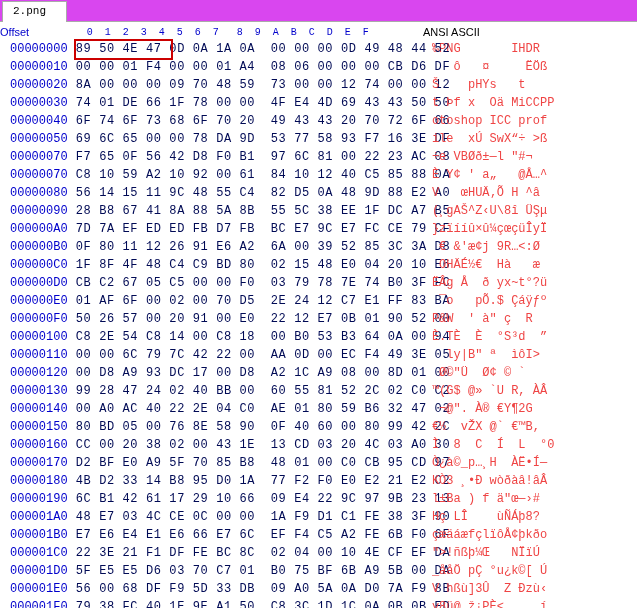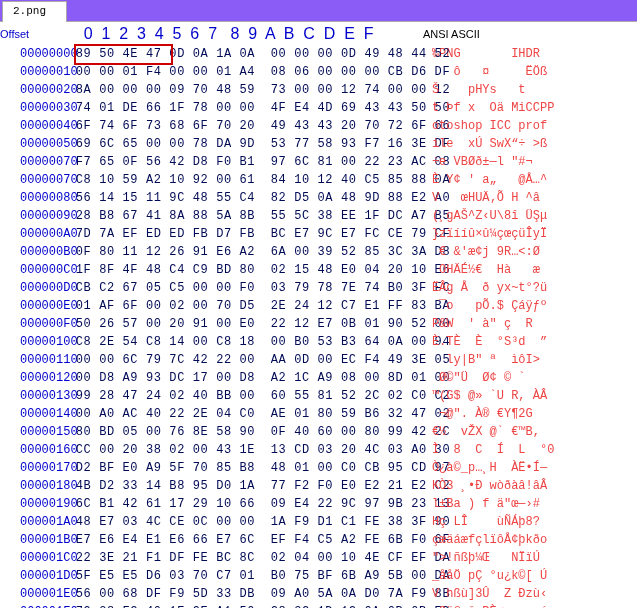--- a/index.html
+++ b/index.html
@@ -1,34 +1,34 @@
 <!DOCTYPE html>
 <html><head>
 <meta charset="utf-8">
 <style>
   *{box-sizing:border-box}
   body{margin:0;font-family:Consolas,"Courier New",monospace;font-size:11px;background:#fff;color:#000;width:637px}
-  .tabbar{display:flex;height:22px;border-bottom:1px solid #aaa;background:#8b5cf6}
+  .tabbar{display:flex;height:22px;border-bottom:1px solid #aaa;background:#d946ef}
   .tab{padding:3px 20px 2px 10px;background:#fff;border:1px solid #aaa;border-bottom:none;position:relative;top:1px;height:21px;margin-left:2px}
   table{border-collapse:collapse;width:100%;table-layout:fixed}
   th,td{padding:1px 1px;white-space:pre}
   .hdr th{font-weight:normal;font-family:Verdana,Arial,sans-serif;font-size:11px;text-align:left;padding-bottom:2px;padding-top:3px}
   .hdr .off{color:#0000cc;padding-left:0}
   .hdr .hex{color:#0000cc}
   .hdr .ansihdr{color:#000;}
   .col-off{width:72px}
   .col-hex{width:340px}
   .col-asc{width:210px}
   .row td{font-family:Consolas,"Courier New",monospace;font-size:12px;line-height:16px;vertical-align:top}
-  .offcell{color:#0000cc;padding-left:20px}
+  .offcell{color:#0000cc;padding-left:10px}
   .hexcell{color:#000a55;padding-left:2px;letter-spacing:0.6px}
   .highlight{position:relative}
   .highlight::before{content:"";position:absolute;left:0;top:-1px;width:95px;height:17px;border:2px solid #cc0000; pointer-events:none}
   .ansicell{color:#ef4444;padding-left:10px;overflow:hidden;text-overflow:clip}
-  .pale{color:#ccc; white-space:pre;font-family:Liberation Sans, sans-serif;font-size:16px}
+  .pale{color:#ccc; white-space:pre;font-family:Liberation Mono, monospace;font-size:10px}
 </style>
 </head>
 <body>
 
 <div class="tabbar">
   <div class="tab">2.png</div>
 </div>
 
 <table>
   <colgroup>

